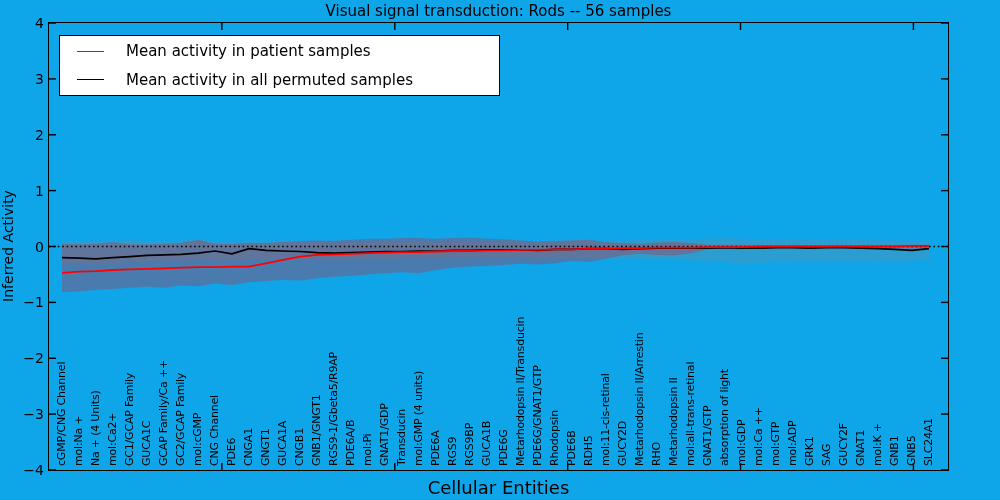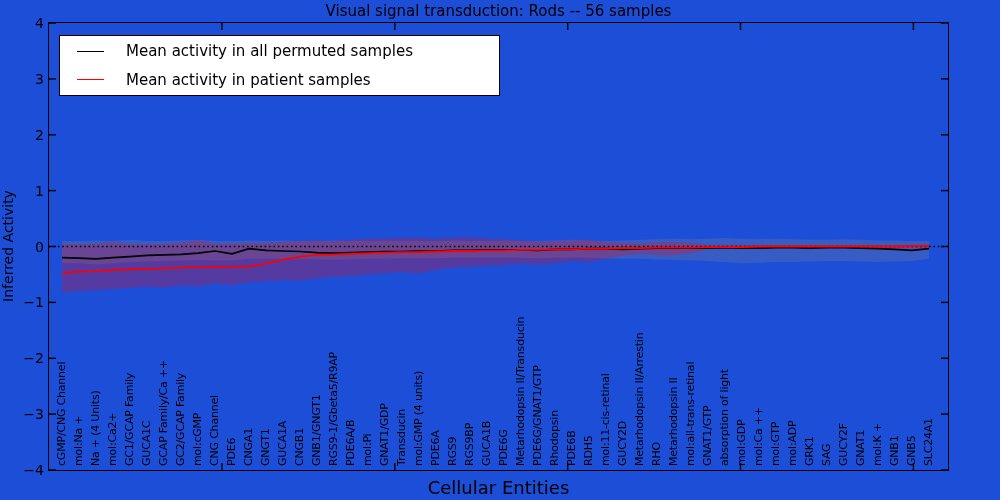--- a/index.html
+++ b/index.html
@@ -1,18 +1,18 @@
 <!DOCTYPE html>
 <html><head>
 <meta charset="utf-8">
 <style>
   html,body{margin:0;padding:0;background:#fff;}
   body{overflow:hidden;}
   .figure{
-    position:relative;width:1000px;height:500px;background:#1d4ed8;
+    position:relative;width:1000px;height:500px;background:#0ea5e9;
     font-family:"DejaVu Sans","Liberation Sans",sans-serif;color:#000;
   }
   .title{
     position:absolute;left:49px;top:2px;width:899px;text-align:center;
     font-size:15px;
   }
   .plot-area{
     position:absolute;left:49px;top:23px;width:899px;height:447px;
     border:1.5px solid #000;box-sizing:content-box;margin-left:-1.5px;margin-top:-1.5px;
   }
@@ -151,23 +151,23 @@
       <div class="xtick-label" style="left: 838px;">GUCY2F</div>
       <div class="xtick-label" style="left: 855px;">GNAT1</div>
       <div class="xtick-label" style="left: 872px;">mol:K +</div>
       <div class="xtick-label" style="left: 889px;">GNB1</div>
       <div class="xtick-label" style="left: 906px;">GNB5</div>
       <div class="xtick-label" style="left: 923px;">SLC24A1</div>
     </div>
 
   <div class="legend">
     <div class="legend-row">
+      <span class="legend-swatch red"></span>
+      <span class="legend-text">Mean activity in patient samples</span>
+    </div>
+    <div class="legend-row">
       <span class="legend-swatch"></span>
       <span class="legend-text">Mean activity in all permuted samples</span>
-    </div>
-    <div class="legend-row">
-      <span class="legend-swatch red"></span>
-      <span class="legend-text">Mean activity in patient samples</span>
     </div>
   </div>
 
   <div class="xlabel">Cellular Entities</div>
 </div>
 
 </body></html>

